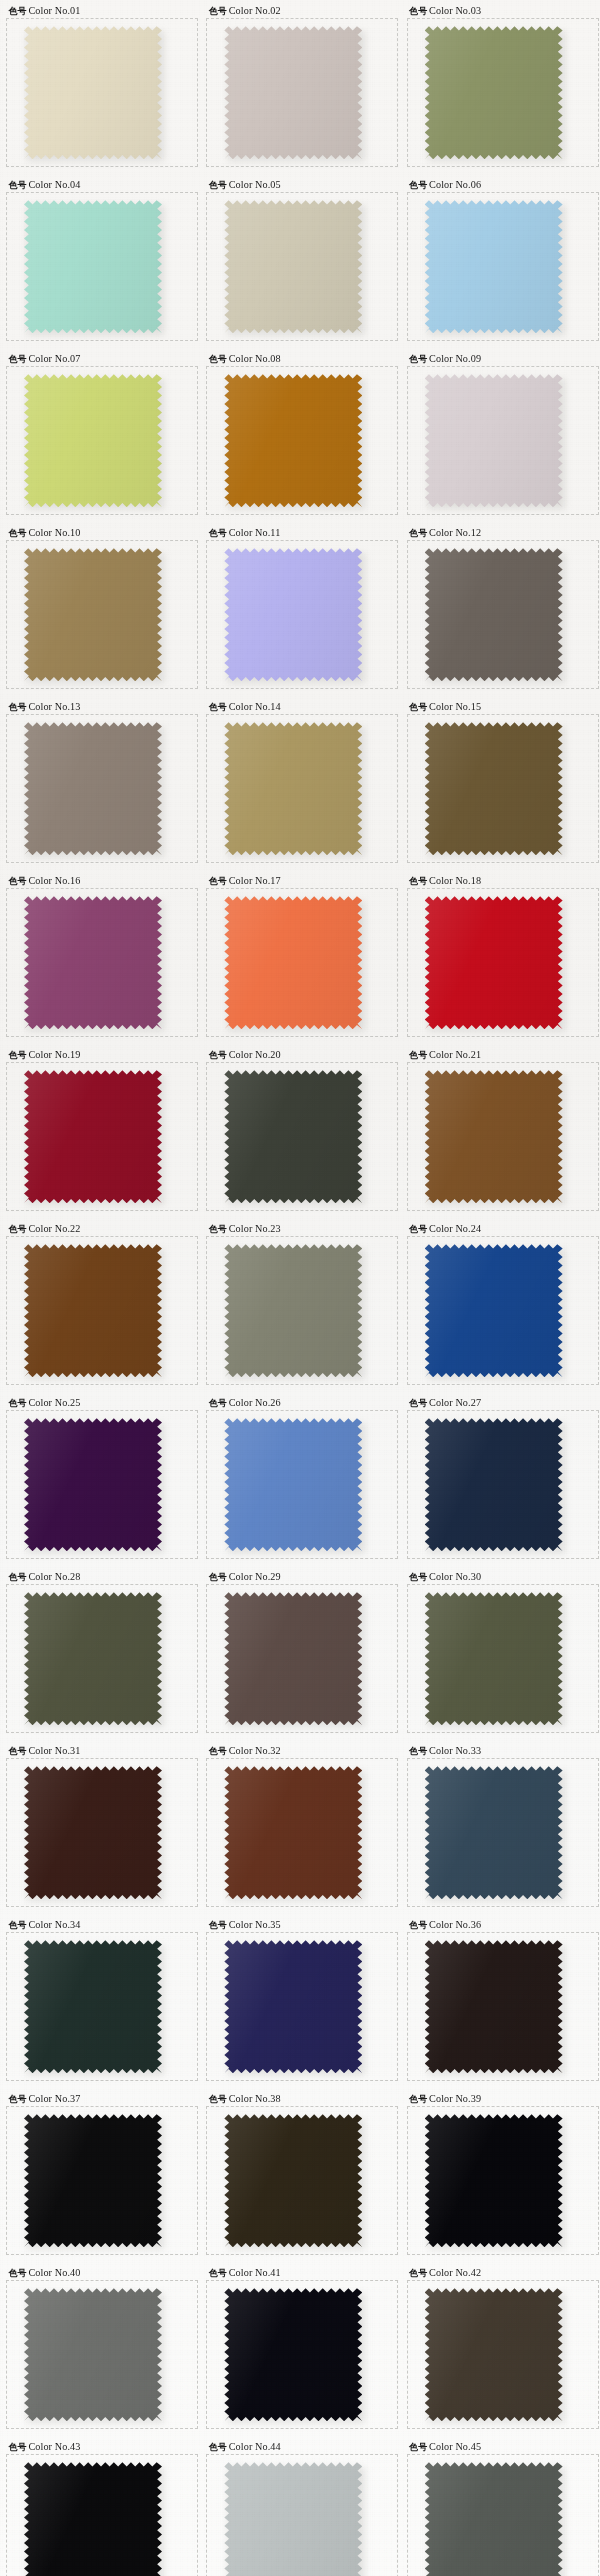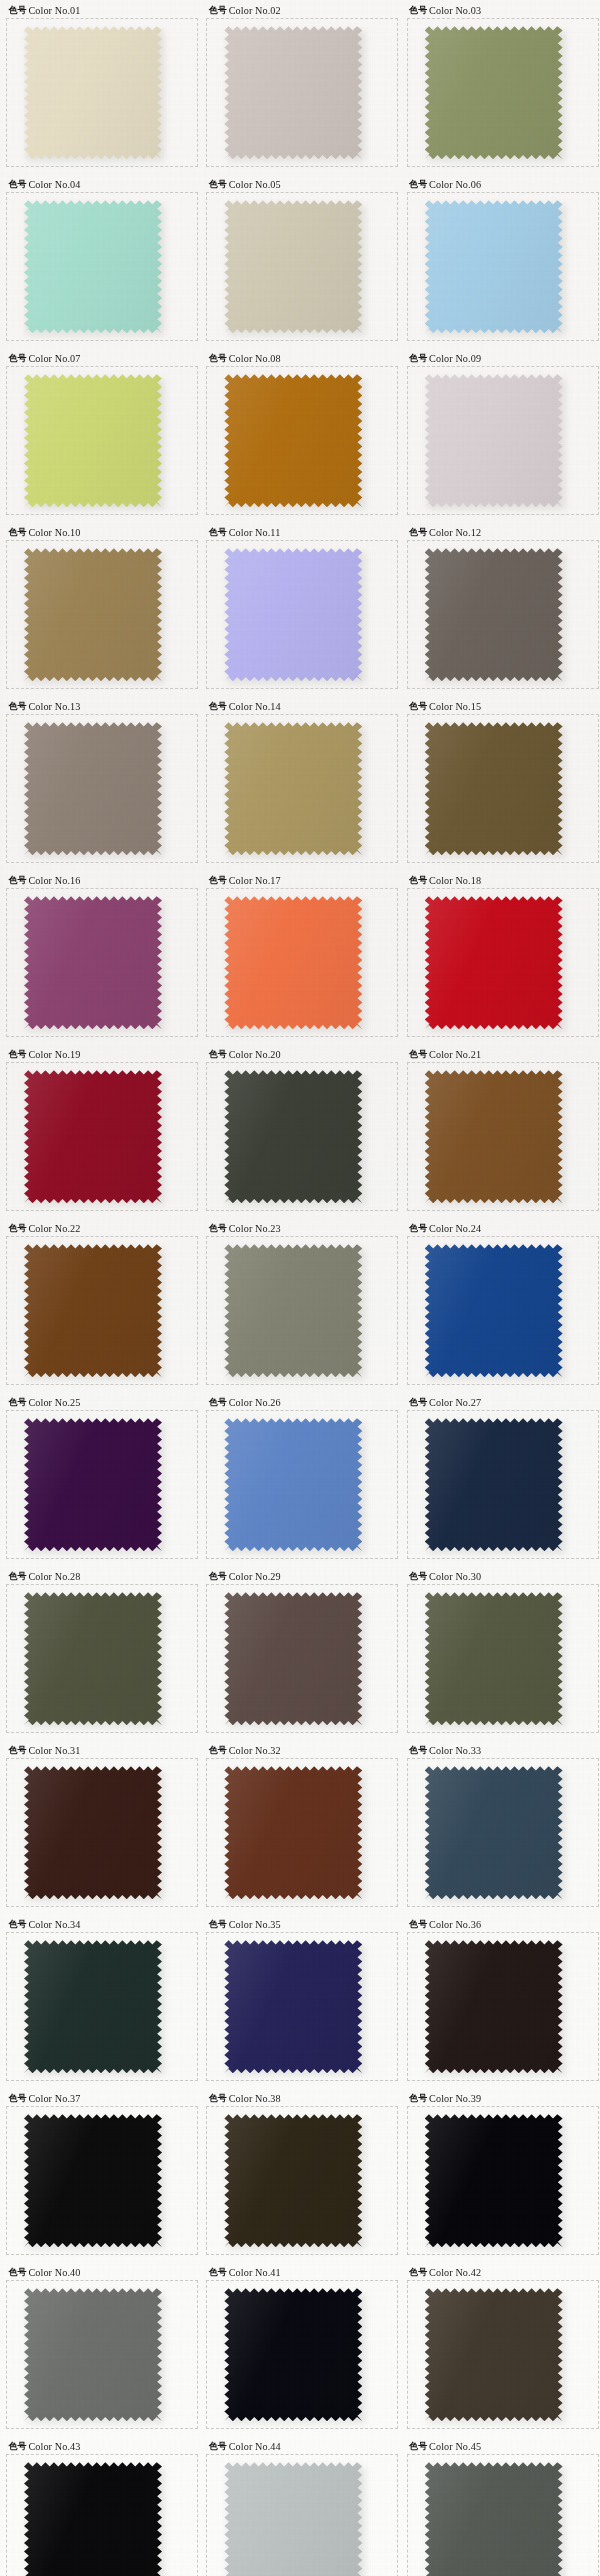--- a/index.html
+++ b/index.html
@@ -56,21 +56,21 @@
     white-space: nowrap;
     padding-left: 8.4px;
     padding-top: 4.8px;
     height: 18px;
     display: flex;
     align-items: center;
     font-weight: 400;
   }
 
   .label-cn {
-    font-family: Liberation Mono, monospace;
+    font-family: Liberation Serif, serif;
     font-size: 9px;
     margin-right: 1.8px;
     font-weight: 600;
   }
 
   .swatch-frame {
     position: relative;
     margin-left: 6px;
     width: 192px;
     height: 149px;

